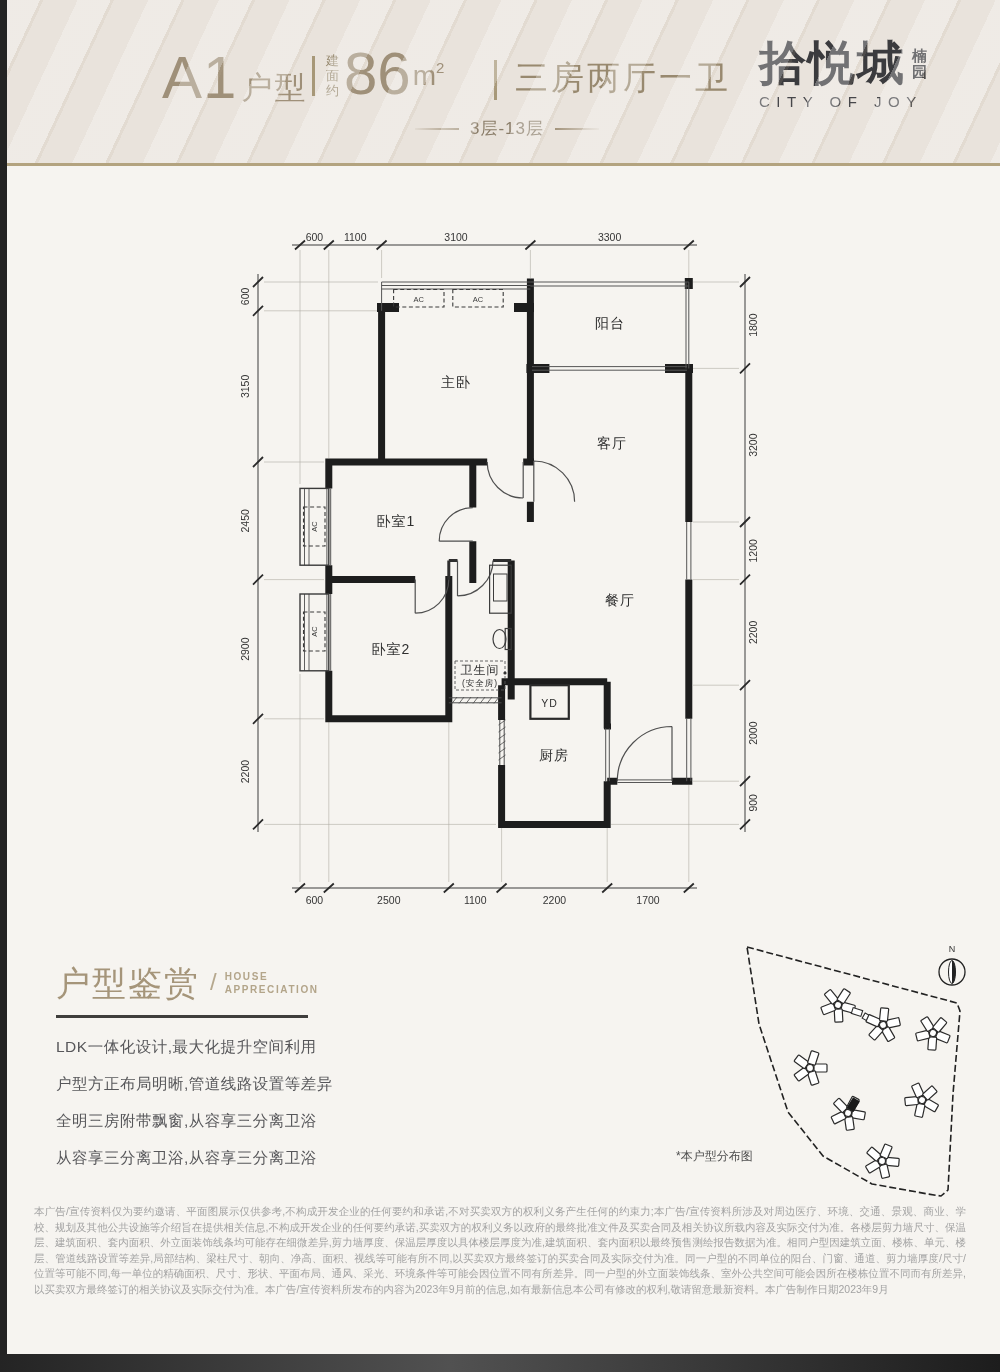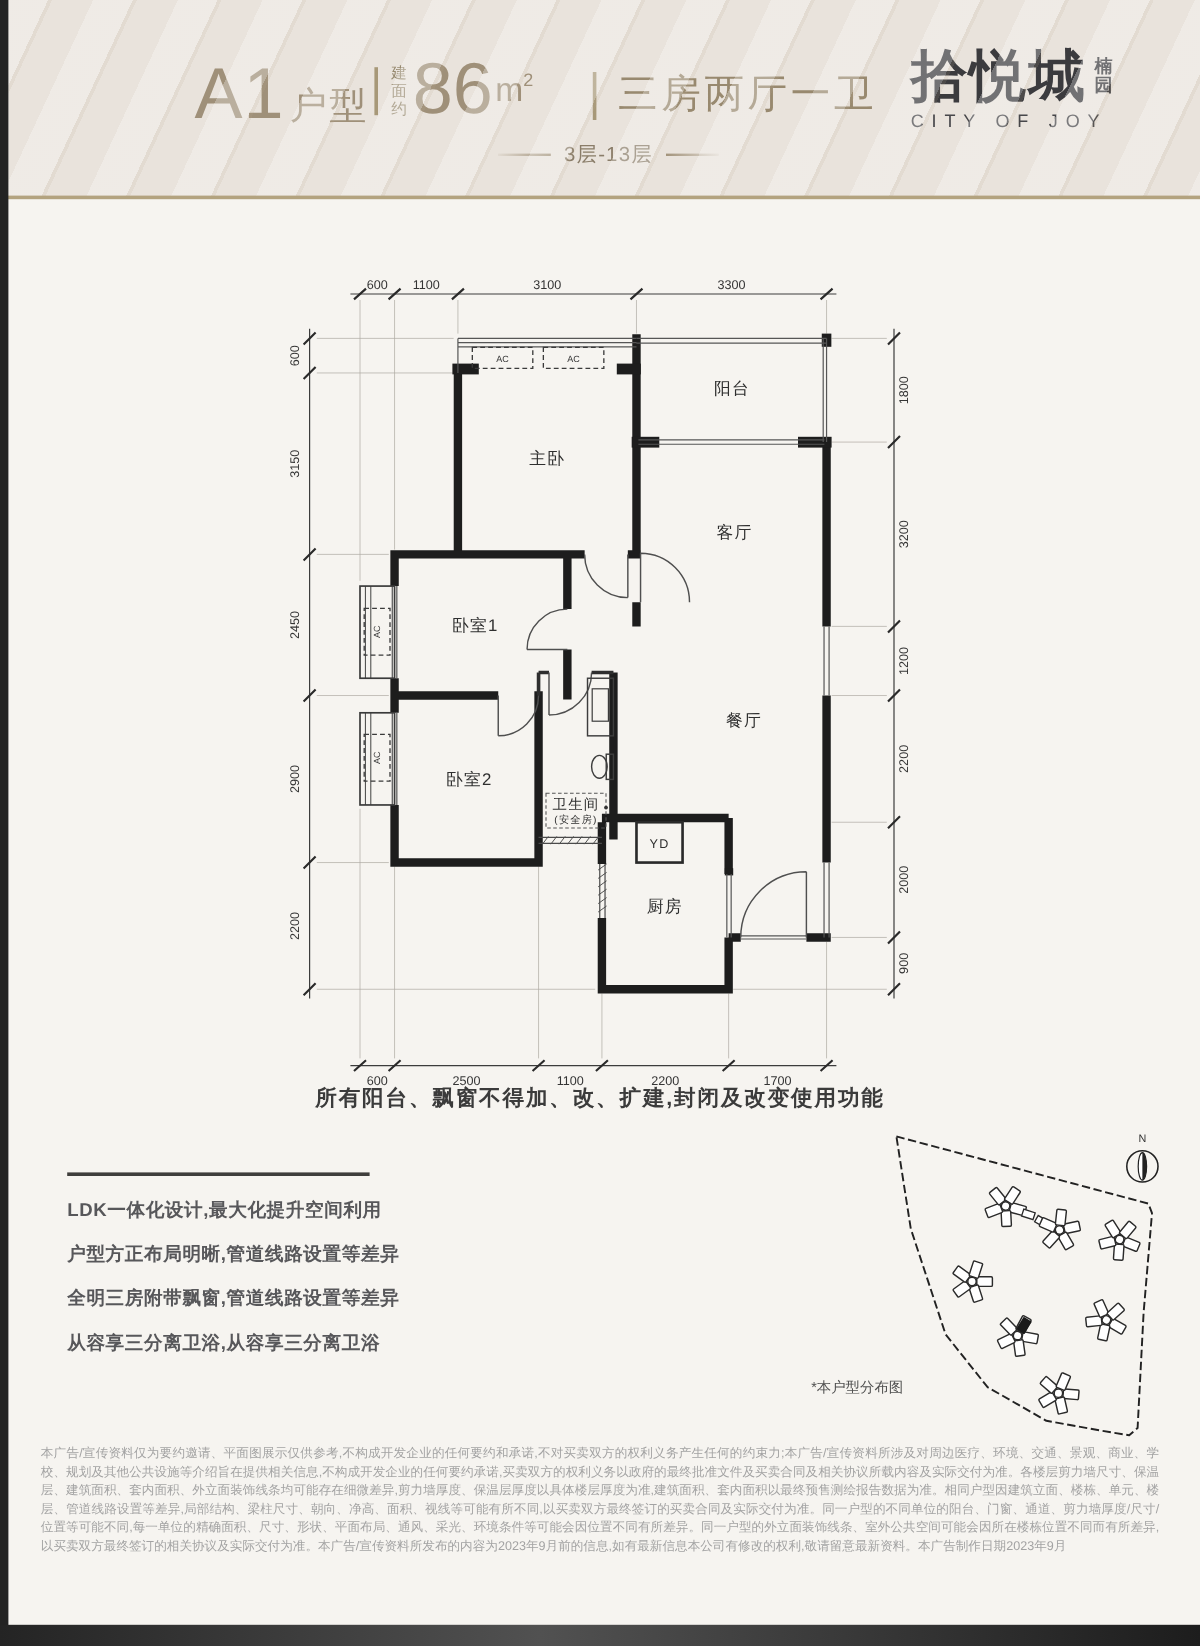--- a/index.html
+++ b/index.html
@@ -50,21 +50,21 @@
     font-size:18px;font-weight:600;color:#3b3b3b;letter-spacing:1.5px;}
 
   
   .appre{position:absolute;left:56px;top:964px;width:290px;}
   .appre-titlerow{display:flex;align-items:flex-start;}
   .appre-title{font-size:34px;font-weight:500;color:#a5957a;letter-spacing:2px;margin:0;line-height:38px;}
   .appre-slash{font-size:24px;color:#b6a88e;margin:4px 8px 0 10px;}
   .appre-en{margin-top:6px;}
   .appre-en div{font-size:10px;font-weight:bold;color:#b3a58a;letter-spacing:1.6px;line-height:13px;}
   .appre-divider{width:252px;height:2.5px;background:#3f3e3c;margin-top:13px;}
-  .appre-p{font-size:15.5px;color:#57575a;letter-spacing:.5px;line-height:16px;margin:21px 0 0 0;font-weight:bold;}
+  .appre-p{font-size:15.5px;color:#57575a;letter-spacing:.5px;line-height:16px;margin:21px 0 0 0;}
 
   
   .siteplan-svg{position:absolute;left:660px;top:932px;}
 
   
   .disclaimer{position:absolute;left:34px;top:1204px;width:932px;
     font-size:10.5px;line-height:15.6px;color:#a3a3a3;text-align:justify;margin:0;}
 
   svg text{font-family:"Liberation Sans","DejaVu Sans",sans-serif;}
 </style>
@@ -231,27 +231,34 @@
       <text x="400" y="375">餐厅</text>
       <text x="176" y="296">卧室1</text>
       <text x="171" y="424">卧室2</text>
       <text x="334" y="530">厨房</text>
       <text x="260" y="444" font-size="12">卫生间</text>
       <text x="260" y="456" font-size="8.5">(安全房)</text>
       <text x="329.6" y="476.5" font-size="10.5">YD</text>
     </g>
   </svg>
 
-  <div class="plan-note">所有阳台、飘窗不得加、改、扩建,封闭及改变使用功能</div>
 
   <div class="appre">
+    <div class="appre-titlerow">
+      <h2 class="appre-title">户型鉴赏</h2>
+      <span class="appre-slash">/</span>
+      <div class="appre-en">
+        <div>HOUSE</div>
+        <div>APPRECIATION</div>
+      </div>
+    </div>
     <div class="appre-divider"></div>
     <p class="appre-p">LDK一体化设计,最大化提升空间利用</p>
     <p class="appre-p">户型方正布局明晰,管道线路设置等差异</p>
-    <p class="appre-p">全明三房附带飘窗,管道线路设置等差异</p>
+    <p class="appre-p">全明三房附带飘窗,从容享三分离卫浴</p>
     <p class="appre-p">从容享三分离卫浴,从容享三分离卫浴</p>
   </div>
 
   <svg class="siteplan-svg" width="320" height="288" viewBox="0 0 320 288">
     <defs>
       <g id="bld" fill="#ffffff" stroke="#2b2b2b" stroke-width="1.2">
         <rect x="4" y="-4" width="13" height="8" rx="1"></rect>
         <rect x="4" y="-4" width="13" height="8" rx="1" transform="rotate(72)"></rect>
         <rect x="4" y="-4" width="13" height="8" rx="1" transform="rotate(144)"></rect>
         <rect x="4" y="-4" width="13" height="8" rx="1" transform="rotate(216)"></rect>

